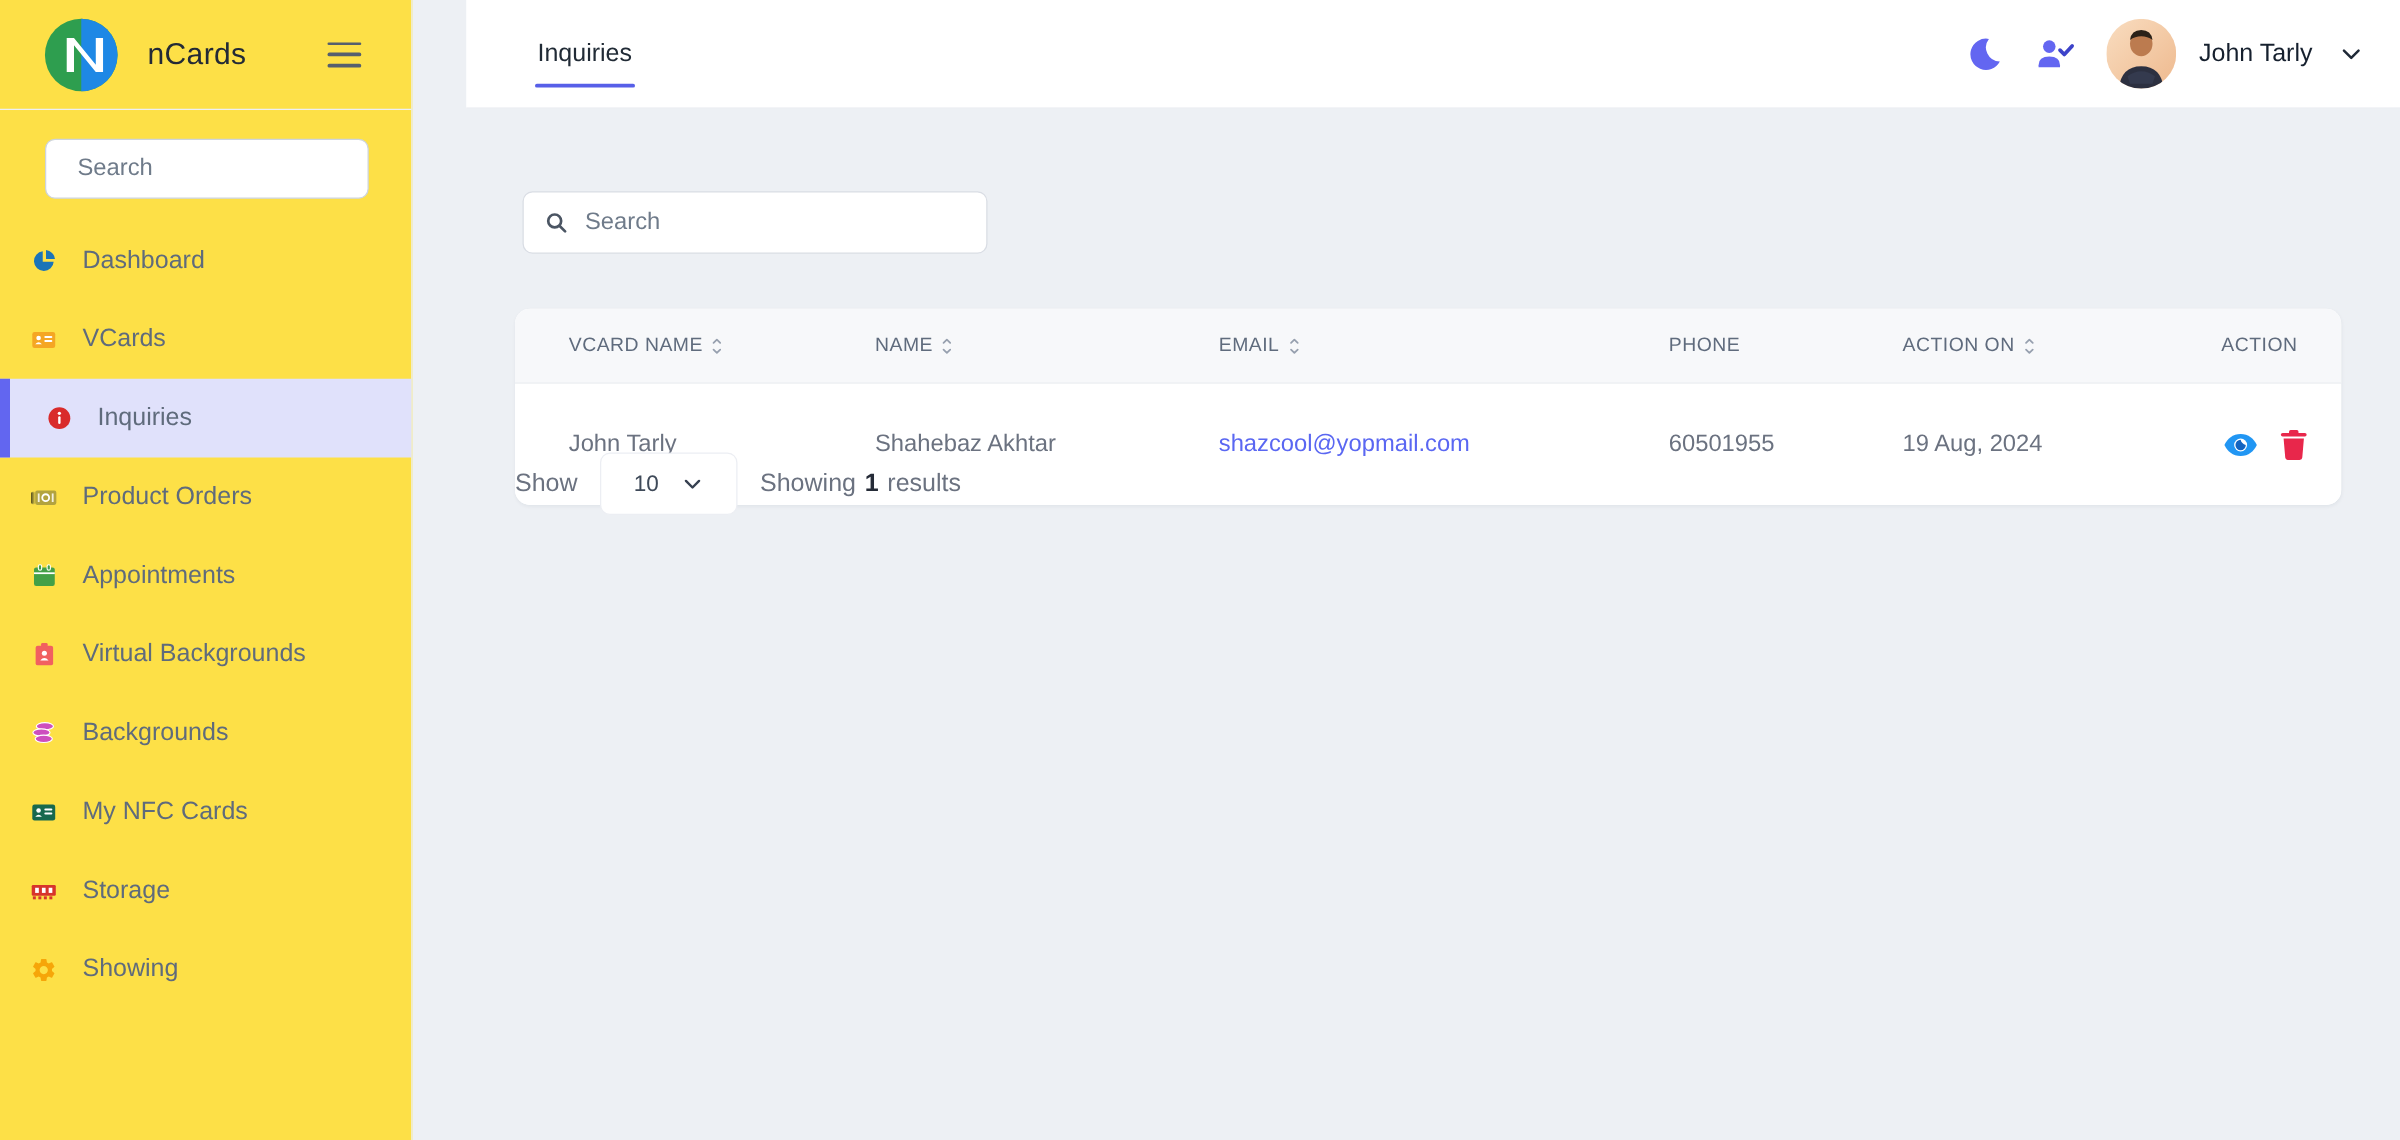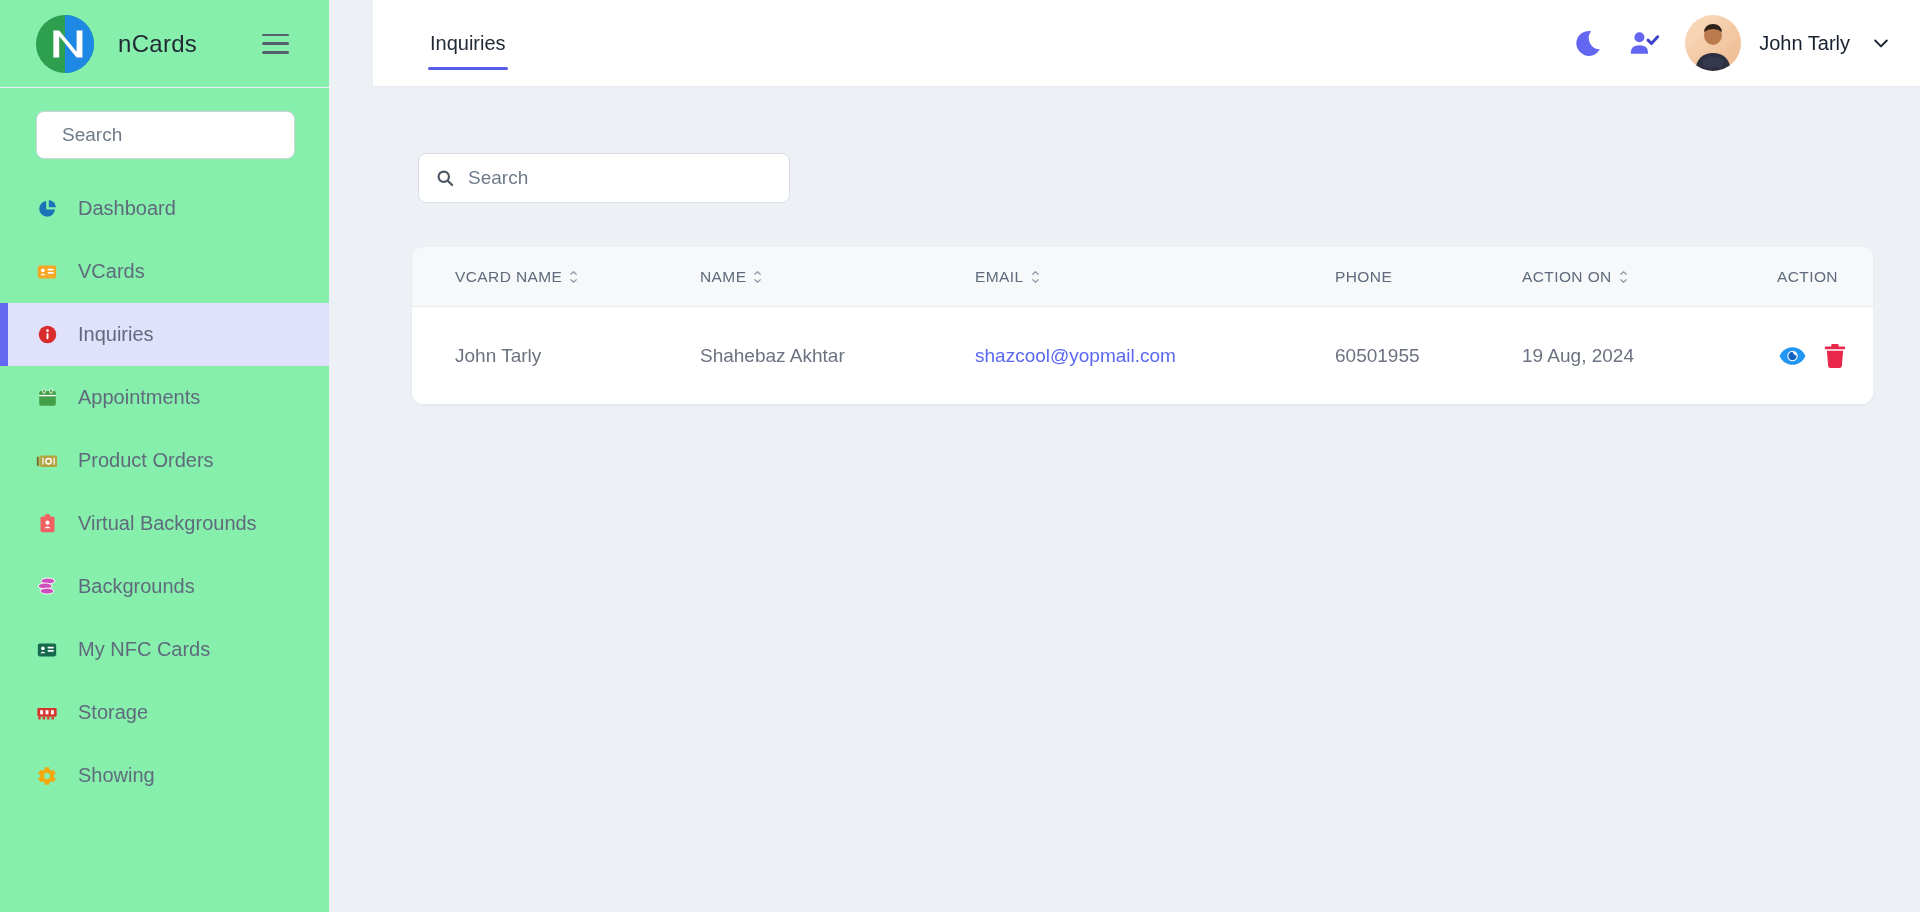--- a/index.html
+++ b/index.html
@@ -1,32 +1,32 @@
 <!DOCTYPE html>
 <html><head>
 <meta charset="utf-8">
 <style>
   * { margin:0; padding:0; box-sizing:border-box; }
   html,body { width:1920px; height:912px; overflow:hidden; }
   body { font-family:"Liberation Sans", sans-serif; background:#edf0f4; position:relative; color:#252b37; }
 
   
-  .sidebar { position:absolute; left:0; top:0; width:330px; height:912px; background:#86efac; border-right:1px solid #eceff3; z-index:5; }
+  .sidebar { position:absolute; left:0; top:0; width:330px; height:912px; background:#fde047; border-right:1px solid #eceff3; z-index:5; }
   .sidebar-header { height:88px; display:flex; align-items:center; padding:0 40px 0 34px; border-bottom:1px solid #edeff3; }
   .logo { width:62px; height:62px; flex:0 0 62px; }
   .brand-name { font-size:24px; color:#232a36; margin-left:22px; letter-spacing:.3px; }
   .hamburger { margin-left:auto; width:27px; height:20px; display:flex; flex-direction:column; justify-content:space-between; cursor:pointer; }
   .hamburger span { display:block; height:2.6px; border-radius:2px; background:#555f6e; }
 
   .sidebar-search { margin:23px 34px 0 36px; height:48px; border:1px solid #cdd4dd; border-radius:8px; display:flex; align-items:center; padding:0 14px; background:#fff; }
   .sidebar-search input { border:none; outline:none; flex:1; margin-left:11px; font-size:19px; color:#475569; font-family:inherit; background:transparent; }
   .sidebar-search input::placeholder { color:#6f7b8a; }
 
   .menu { margin-top:18px; }
-  .menu-item { height:63px; display:flex; align-items:center; padding-left:36px; cursor:pointer; }
+  .menu-item { height:63px; display:flex; align-items:center; padding-left:24px; cursor:pointer; }
   .menu-item .mi-icon { width:22px; height:22px; flex:0 0 22px; display:flex; align-items:center; justify-content:center; }
   .menu-item .mi-label { margin-left:20px; font-size:20px; color:#5f6b7c; }
   .menu-item.active { background:#e0e1fb; border-left:8px solid #6266f0; padding-left:28px; }
 
   
   .topbar { position:absolute; left:373px; right:0; top:0; height:87px; background:#ffffff; border-bottom:1px solid #e7eaf0; display:flex; align-items:center; z-index:4; }
   .tab { margin-left:55px; position:relative; font-size:20px; color:#212b36; padding:6px 2px; cursor:pointer; }
   .tab::after { content:""; position:absolute; left:0; right:0; bottom:-9px; height:3px; background:#575fe8; border-radius:2px; }
   .topbar-right { margin-left:auto; display:flex; align-items:center; padding-right:22px; }
   .icon-btn { width:34px; height:34px; display:flex; align-items:center; justify-content:center; cursor:pointer; }
@@ -114,42 +114,42 @@
           <circle cx="12" cy="12" r="10" fill="#d92b2b"></circle>
           <circle cx="12" cy="7.6" r="1.5" fill="#fff"></circle>
           <rect x="10.9" y="10.3" width="2.2" height="7" rx="1.1" fill="#fff"></rect>
         </svg>
       </span>
       <span class="mi-label">Inquiries</span>
     </div>
 
     <div class="menu-item">
       <span class="mi-icon">
-        <svg width="21" height="21" viewBox="0 0 24 24">
-          <rect x="2.5" y="4.5" width="19" height="17" rx="2" fill="#43a047"></rect>
-          <rect x="2.5" y="9" width="19" height="1.6" fill="#fff"></rect>
-          <rect x="6.5" y="2" width="3" height="5" rx="1.4" fill="#43a047" stroke="#fff" stroke-width="1"></rect>
-          <rect x="14.5" y="2" width="3" height="5" rx="1.4" fill="#43a047" stroke="#fff" stroke-width="1"></rect>
-        </svg>
-      </span>
-      <span class="mi-label">Appointments</span>
-    </div>
-
-    <div class="menu-item">
-      <span class="mi-icon">
         <svg width="23" height="23" viewBox="0 0 24 24">
           <rect x="1" y="8" width="2" height="10" rx="1" fill="#ay"></rect>
           <rect x="1.2" y="7.5" width="3" height="11" rx="1" fill="#b2a33f" opacity=".75"></rect>
           <rect x="4.5" y="6.5" width="18.5" height="12.5" rx="1.8" fill="#b2a33f"></rect>
           <circle cx="13.7" cy="12.7" r="3" fill="none" stroke="#fff" stroke-width="1.6"></circle>
           <rect x="6.8" y="9" width="1.6" height="7.5" fill="#fff" opacity=".85"></rect>
           <rect x="19" y="9" width="1.6" height="7.5" fill="#fff" opacity=".85"></rect>
         </svg>
       </span>
       <span class="mi-label">Product Orders</span>
+    </div>
+
+    <div class="menu-item">
+      <span class="mi-icon">
+        <svg width="21" height="21" viewBox="0 0 24 24">
+          <rect x="2.5" y="4.5" width="19" height="17" rx="2" fill="#43a047"></rect>
+          <rect x="2.5" y="9" width="19" height="1.6" fill="#fff"></rect>
+          <rect x="6.5" y="2" width="3" height="5" rx="1.4" fill="#43a047" stroke="#fff" stroke-width="1"></rect>
+          <rect x="14.5" y="2" width="3" height="5" rx="1.4" fill="#43a047" stroke="#fff" stroke-width="1"></rect>
+        </svg>
+      </span>
+      <span class="mi-label">Appointments</span>
     </div>
 
     <div class="menu-item">
       <span class="mi-icon">
         <svg width="21" height="21" viewBox="0 0 24 24">
           <rect x="9" y="1.5" width="6" height="5" rx="1.2" fill="#f16060"></rect>
           <rect x="4" y="4" width="16" height="18" rx="2" fill="#f16060"></rect>
           <circle cx="12" cy="11" r="2.3" fill="#fff"></circle>
           <path d="M8.2 17.5 q3.8-4.4 7.6 0 z" fill="#fff"></path>
         </svg>
@@ -325,14 +325,28 @@
           <svg width="24" height="26" viewBox="0 0 22 24">
             <rect x="1.5" y="3.2" width="19" height="2.6" rx="1.3" fill="#e8274b"></rect>
             <rect x="7.5" y="1" width="7" height="3" rx="1.2" fill="#e8274b"></rect>
             <path d="M3.5 7.2 h15 l-1.2 14 q-.1 1.8-2 1.8 h-8.6 q-1.9 0-2-1.8 z" fill="#e8274b"></path>
           </svg>
         </span>
       </div>
     </div>
   </section>
 
+  <div class="show-row">
+    <span>Show</span>
+    <div class="page-size-select">
+      <span>10</span>
+      <svg width="18" height="18" viewBox="0 0 24 24" fill="none" stroke="#374151" stroke-width="2.6" stroke-linecap="round" stroke-linejoin="round">
+          <polyline points="5,9 12,16 19,9"></polyline>
+        </svg>
+    </div>
+    <div class="showing-text">
+      <span>Showing</span>
+      <span class="count">1</span>
+      <span>results</span>
+    </div>
+  </div>
 
 </main>
 
 </body></html>

